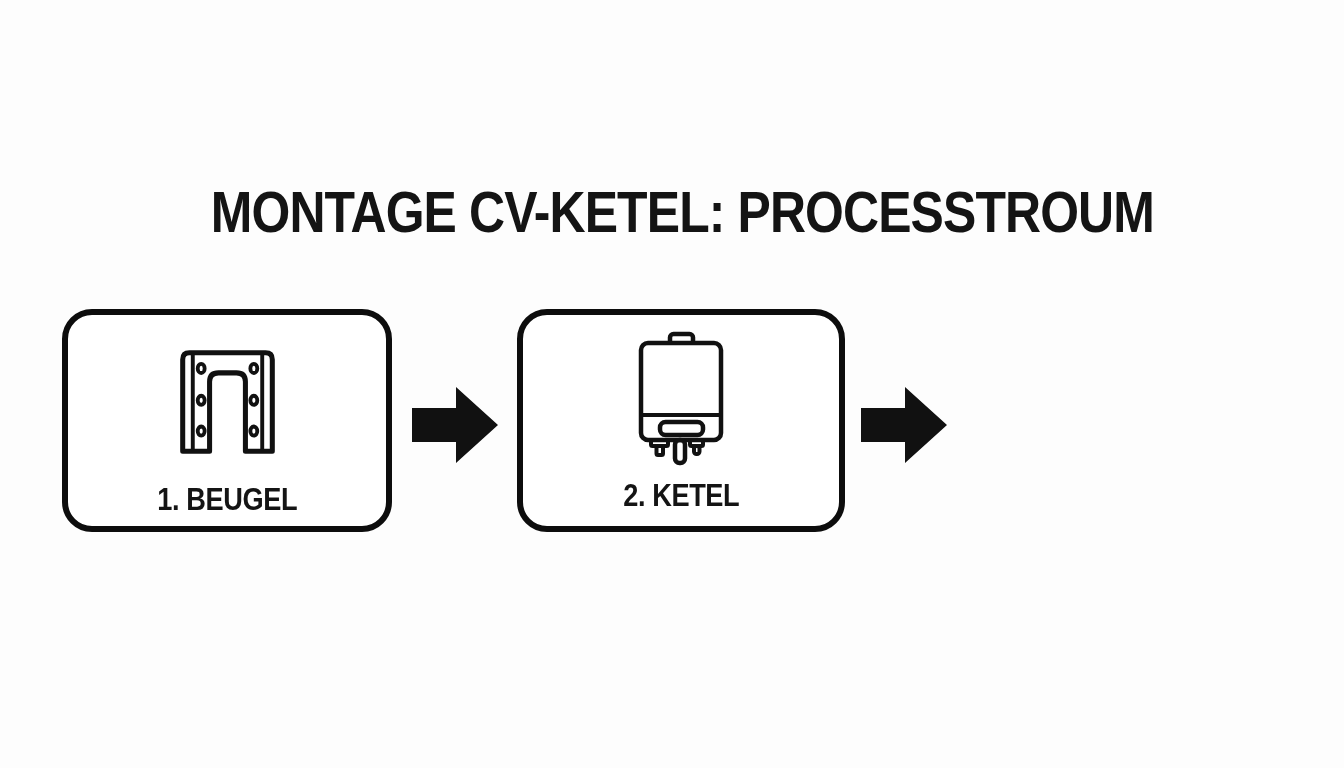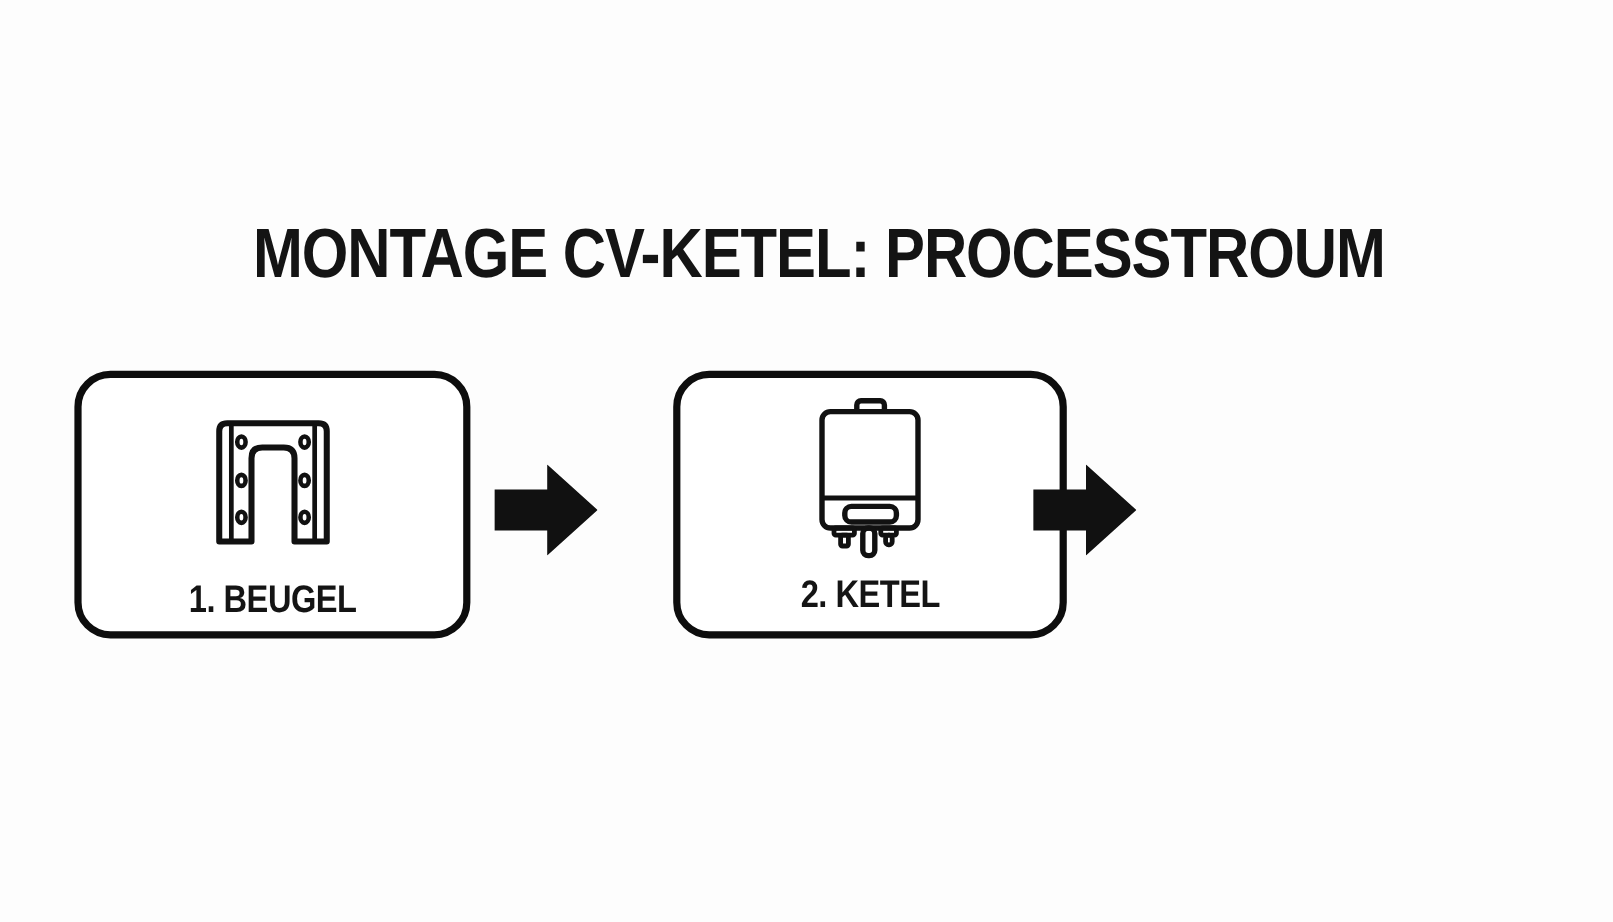--- a/index.html
+++ b/index.html
@@ -36,21 +36,21 @@
     height:223px;
     background:#ffffff;
     border:6px solid #0d0d0d;
     border-radius:30px;
     display:flex;
     flex-direction:column;
     align-items:center;
     justify-content:flex-start;
   }
   .box-1 { left:62px; }
-  .box-2 { left:517px; width:328px;margin-left:44px; }
+  .box-2 { left:517px; width:328px; }
   .box-3 { left:962px; width:328px; }
 
   .icon-wrap {
     height:150px;
     display:flex;
     align-items:center;
     justify-content:center;
     margin-top:12px;
   }
   .box-2 .icon-wrap { margin-top:8px; }

